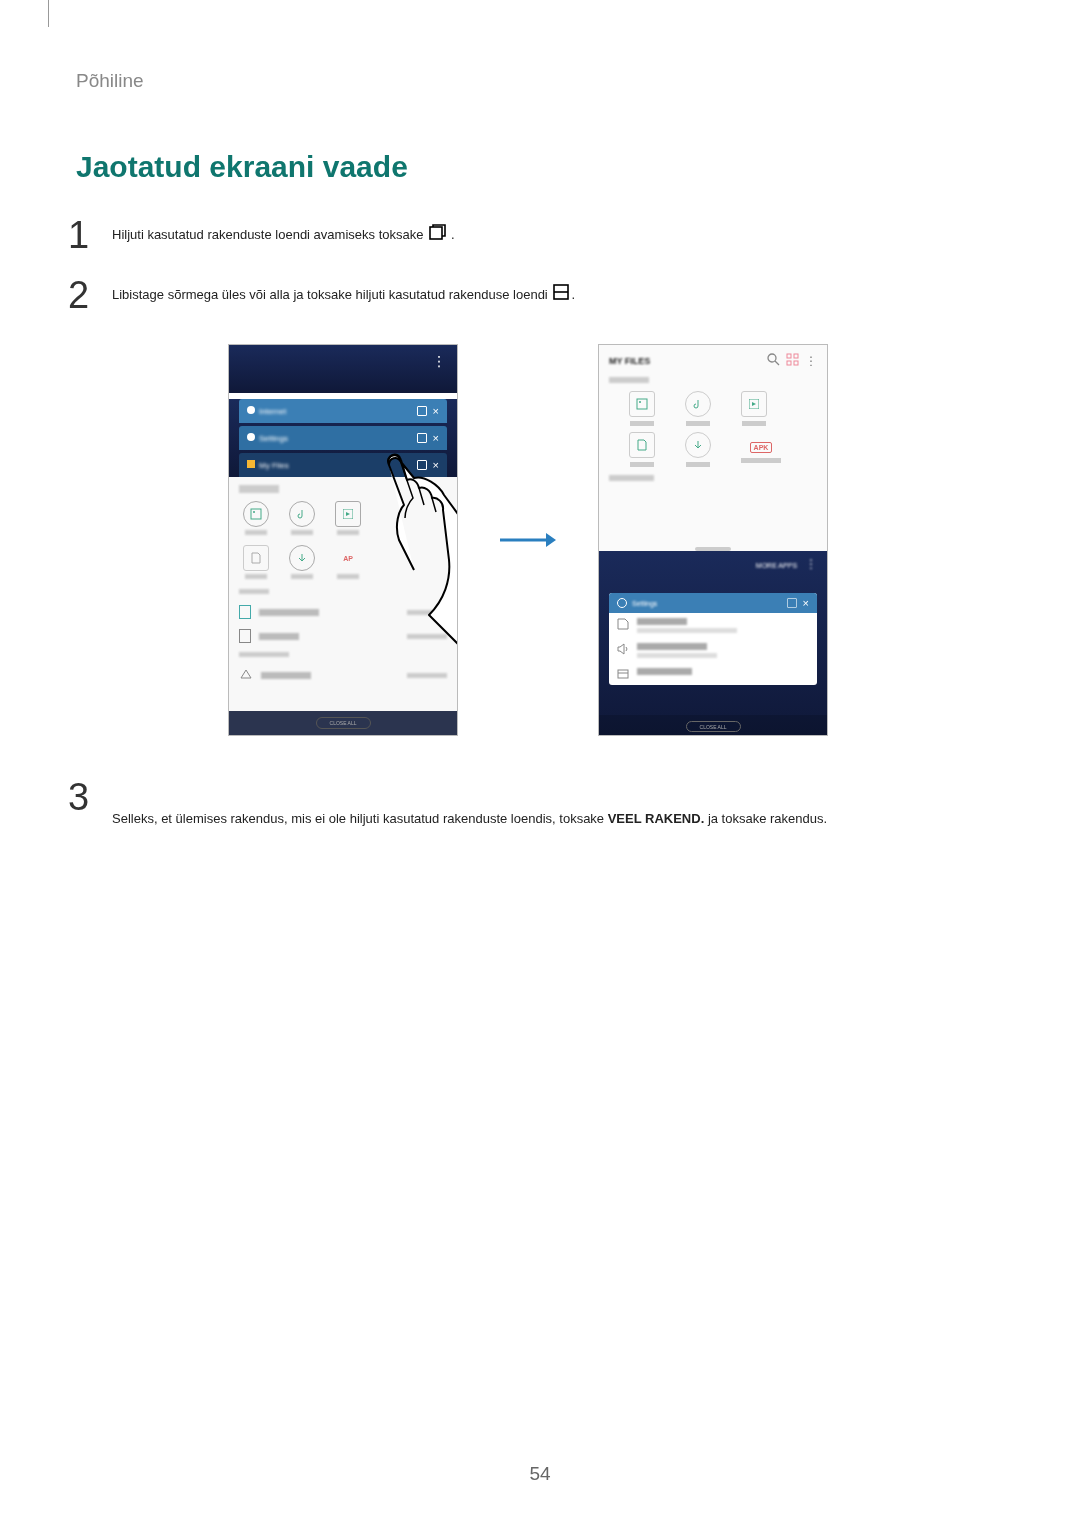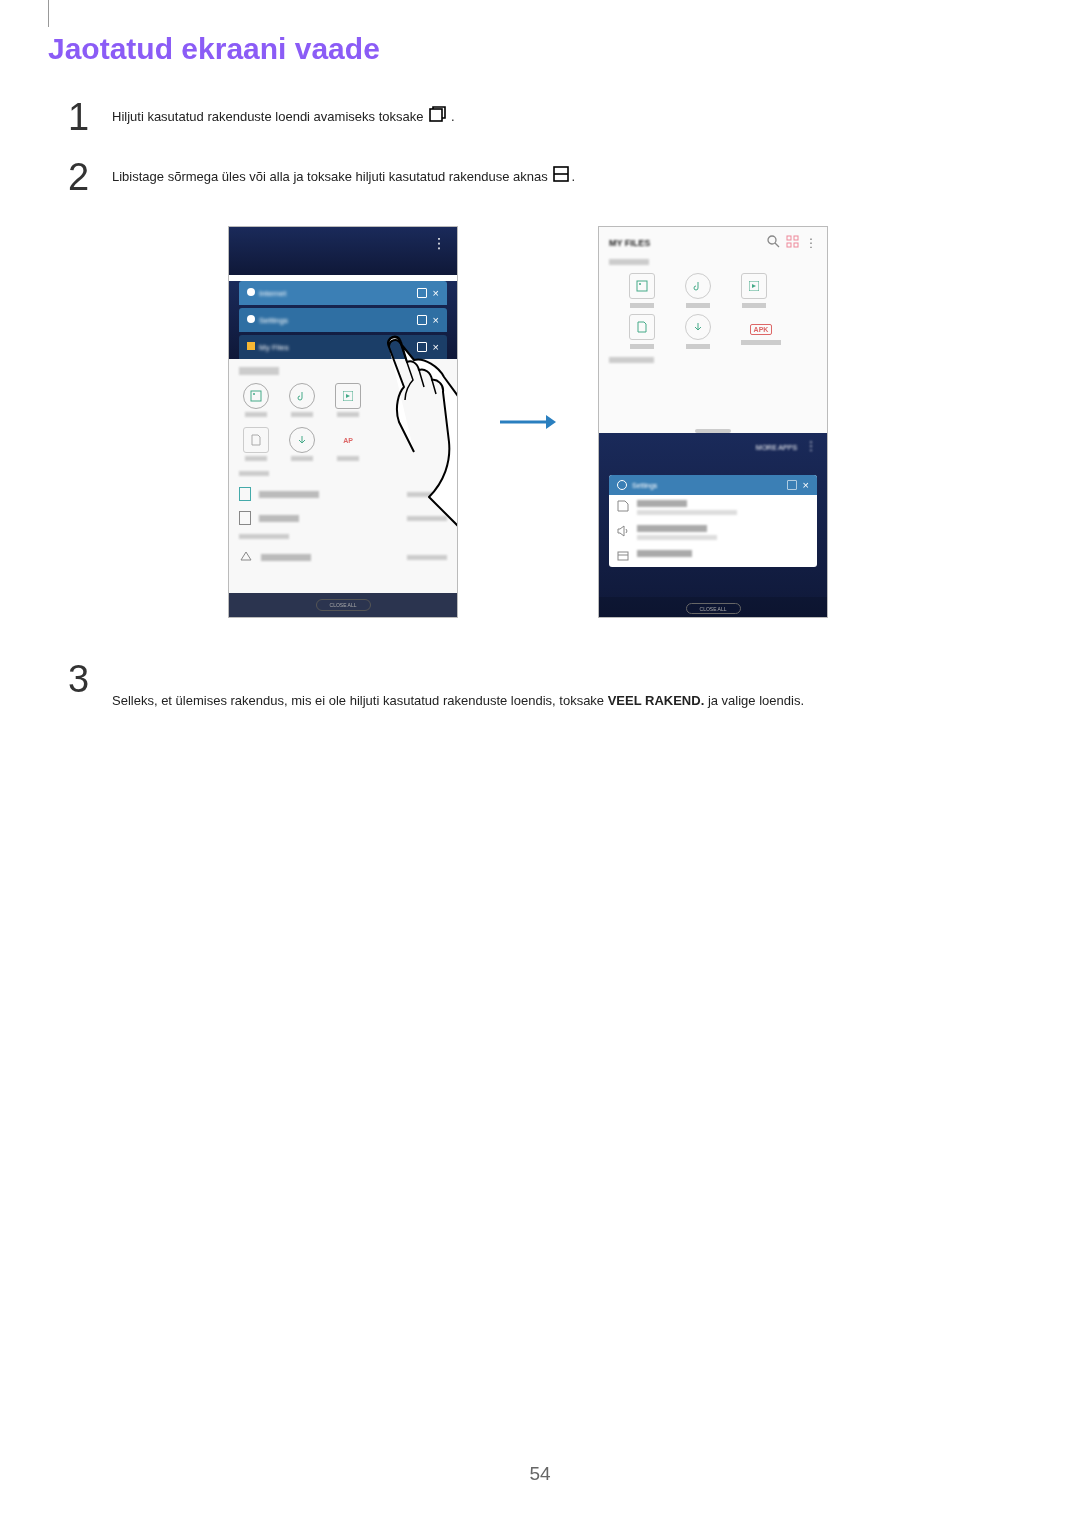--- a/index.html
+++ b/index.html
@@ -25,21 +25,22 @@
     .section-label {
       font-size: 19px;
       color: #888;
       margin-left: 28px;
       margin-top: 38px;
       margin-bottom: 58px;
     }
     .title {
       font-size: 30px;
       font-weight: 700;
-      color: #8b5cf6;
+      color: #0f766e;
+      margin-left: 28px;
       margin-bottom: 40px;
     }
     .step-row {
       display: flex;
       align-items: flex-start;
       margin-left: 20px;
       margin-bottom: 30px;
     }
     .step-num {
       font-size: 38px;
@@ -262,40 +263,41 @@
       border: 1px solid #d66; color: #d66; font-size: 7px; padding: 1px 3px;
       border-radius: 2px; font-weight: bold;
     }
   </style>
 </head>
 <body>
 
 <div class="side-line"></div>
 
 <div class="page-container">
+  <div class="section-label">Põhiline</div>
 
   <h1 class="title">Jaotatud ekraani vaade</h1>
 
   <div class="step-row">
     <div class="step-num">1</div>
     <div class="step-text">
       <span>Hiljuti kasutatud rakenduste loendi avamiseks toksake </span>
       <span class="inline-icon">
         <svg width="20" height="16" viewBox="0 0 20 16">
           <rect x="1" y="3" width="12" height="12" fill="none" stroke="#000" stroke-width="1.6"></rect>
           <path d="M4 3 V1 H16 V12 H13" fill="none" stroke="#000" stroke-width="1.6"></path>
         </svg>
       </span><span>.</span>
     </div>
   </div>
 
   <div class="step-row">
     <div class="step-num">2</div>
     <div class="step-text">
-      <span>Libistage sõrmega üles või alla ja toksake hiljuti kasutatud rakenduse aknas </span>
+      <span>Libistage sõrmega üles või alla ja toksake hiljuti kasutatud rakenduse loendi </span>
       <span class="inline-icon">
         <svg width="16" height="16" viewBox="0 0 16 16">
           <rect x="1" y="1" width="14" height="14" fill="none" stroke="#000" stroke-width="1.6"></rect>
           <line x1="1" y1="8" x2="15" y2="8" stroke="#000" stroke-width="1.6"></line>
         </svg>
       </span><span>.</span>
       <br>
     </div>
   </div>
 
@@ -540,18 +542,18 @@
           <div class="rs-close-pill">CLOSE ALL</div>
         </div>
       </div>
     </div>
   </div>
 
   <div class="step-row">
     <div class="step-num">3</div>
     <div class="step-text">
       <br>
-      <span>Selleks, et ülemises rakendus, mis ei ole hiljuti kasutatud rakenduste loendis, toksake </span><b>VEEL RAKEND.</b><span> ja valige loendis.</span>
+      <span>Selleks, et ülemises rakendus, mis ei ole hiljuti kasutatud rakenduste loendis, toksake </span><b>VEEL RAKEND.</b><span> ja toksake rakendus.</span>
     </div>
   </div>
 </div>
 
 <div class="page-number">54</div>
 
 </body></html>

